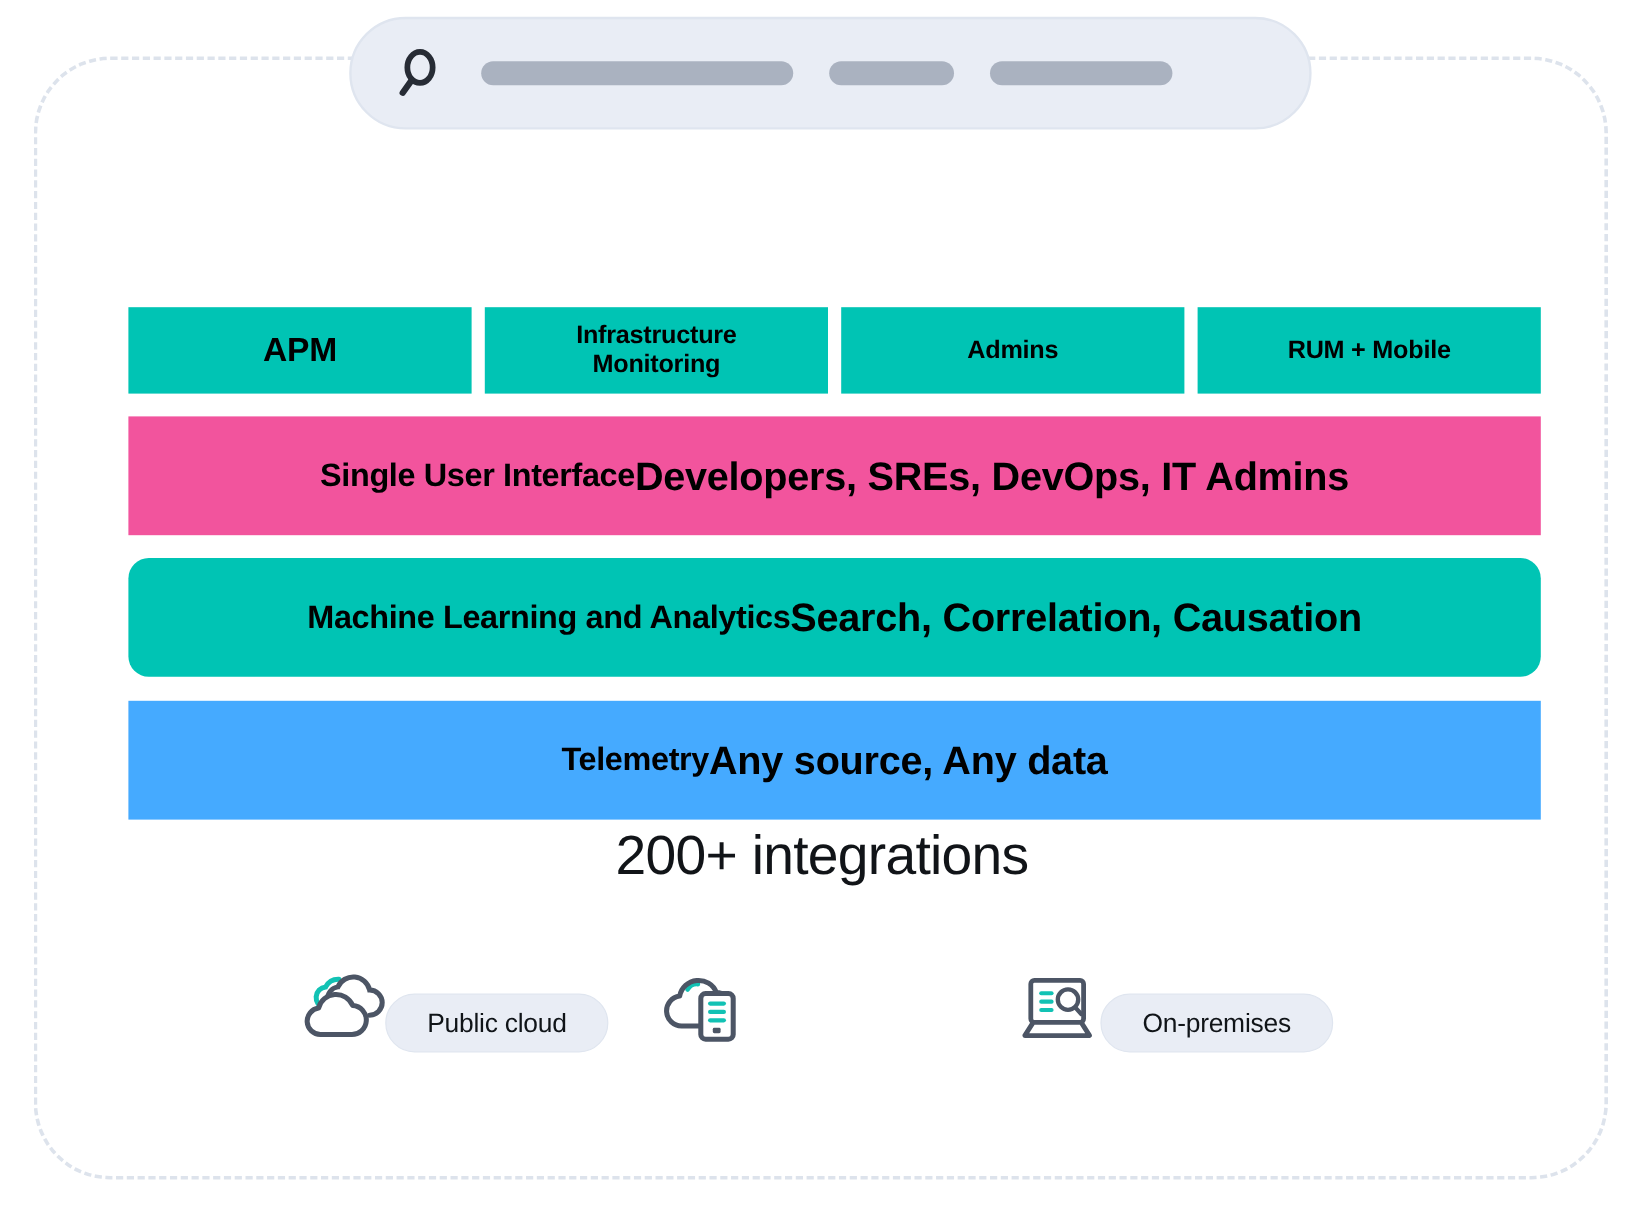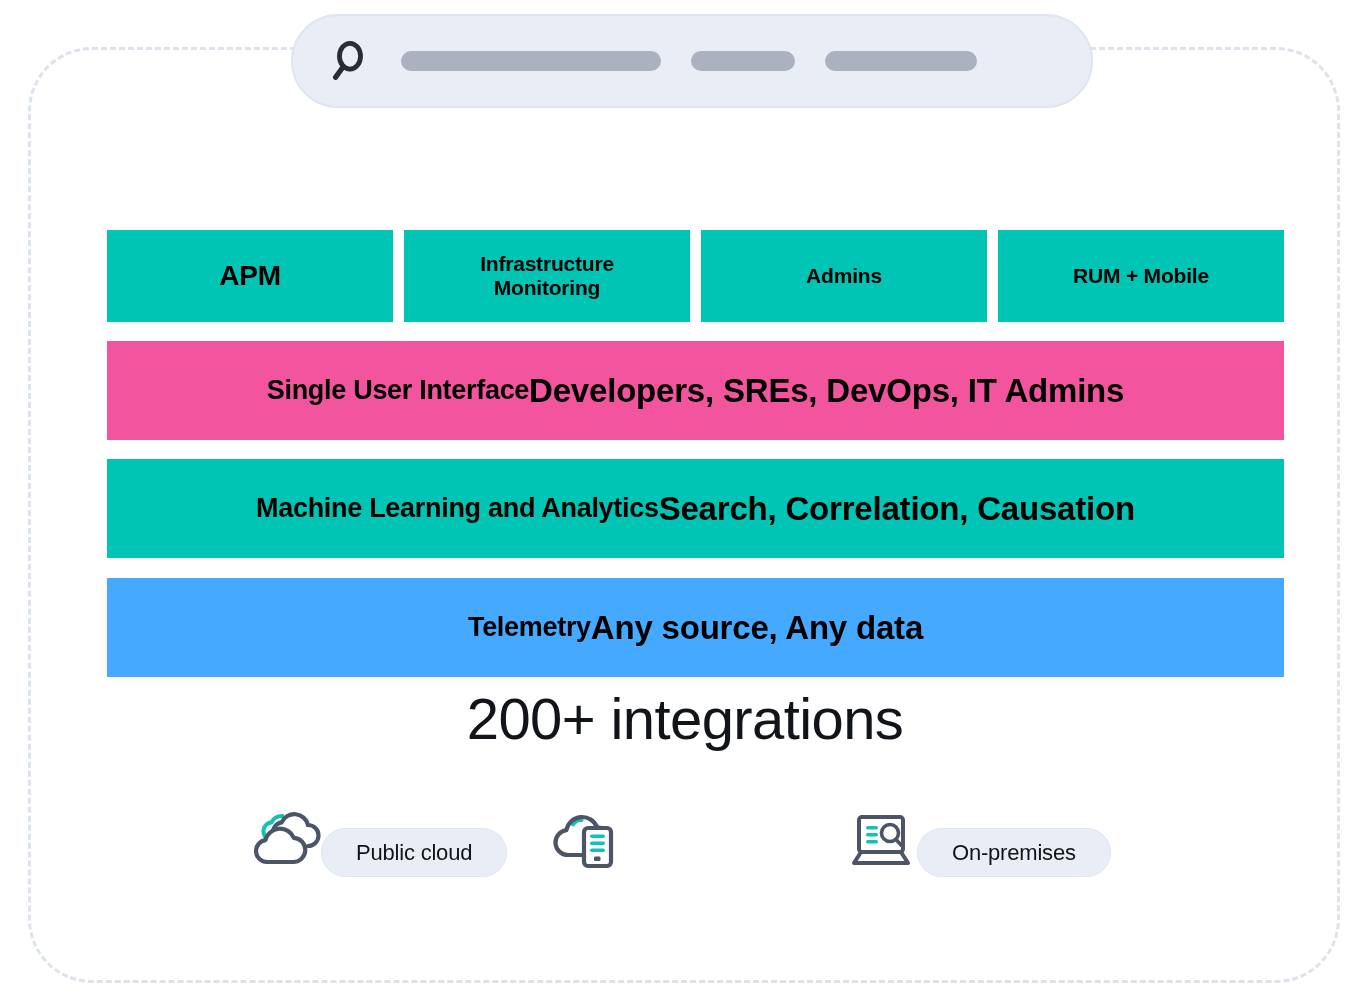--- a/index.html
+++ b/index.html
@@ -76,21 +76,22 @@
   .stack {
     position: absolute;
     left: 107px;
     top: 230px;
     width: 1177px;
   }
 
   .tier-row {
     display: flex;
     gap: 11px;
-    height: 92px;
+    height: 72px;
+    margin-top: 26px;
   }
   .tier-box {
     flex: 1 1 0;
     background: #00c4b4;
     display: flex;
     align-items: center;
     justify-content: center;
     text-align: center;
     color: #000000;
     font-weight: bold;
@@ -119,31 +120,31 @@
     line-height: 1.2;
   }
   .band .band-sub {
     font-size: 33px;
     font-weight: bold;
     letter-spacing: -0.2px;
     line-height: 1.3;
     margin-top: 2px;
   }
   .band.pink { background: #f2549d; }
-  .band.teal { background: #00c4b4; }
+  .band.teal { background: #00c4b4; border-radius: 17px; }
   .band.blue { background: #45aaff; margin-top: 20px; }
 
   
   .integrations {
     position: absolute;
     left: 0;
     top: 685px;
     width: 1370px;
     text-align: center;
-    font-size: 58px;
+    font-size: 46px;
     color: #111418;
     letter-spacing: -0.6px;
   }
 
   
   .deployments {
     position: absolute;
     left: 245px;
     top: 805px;
     width: 900px;

